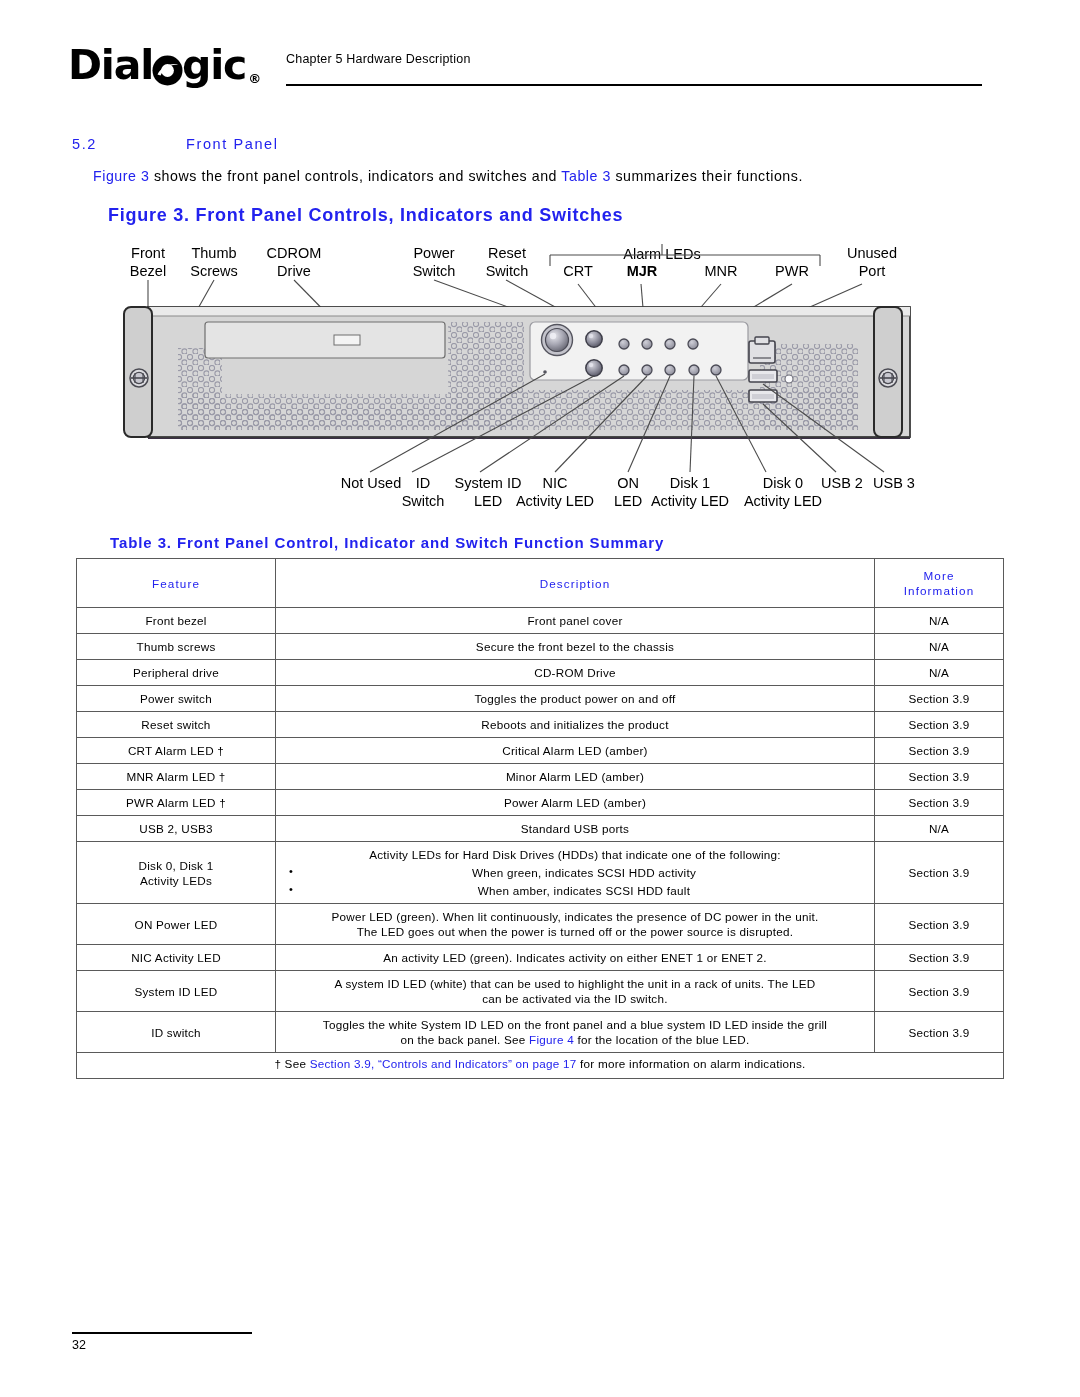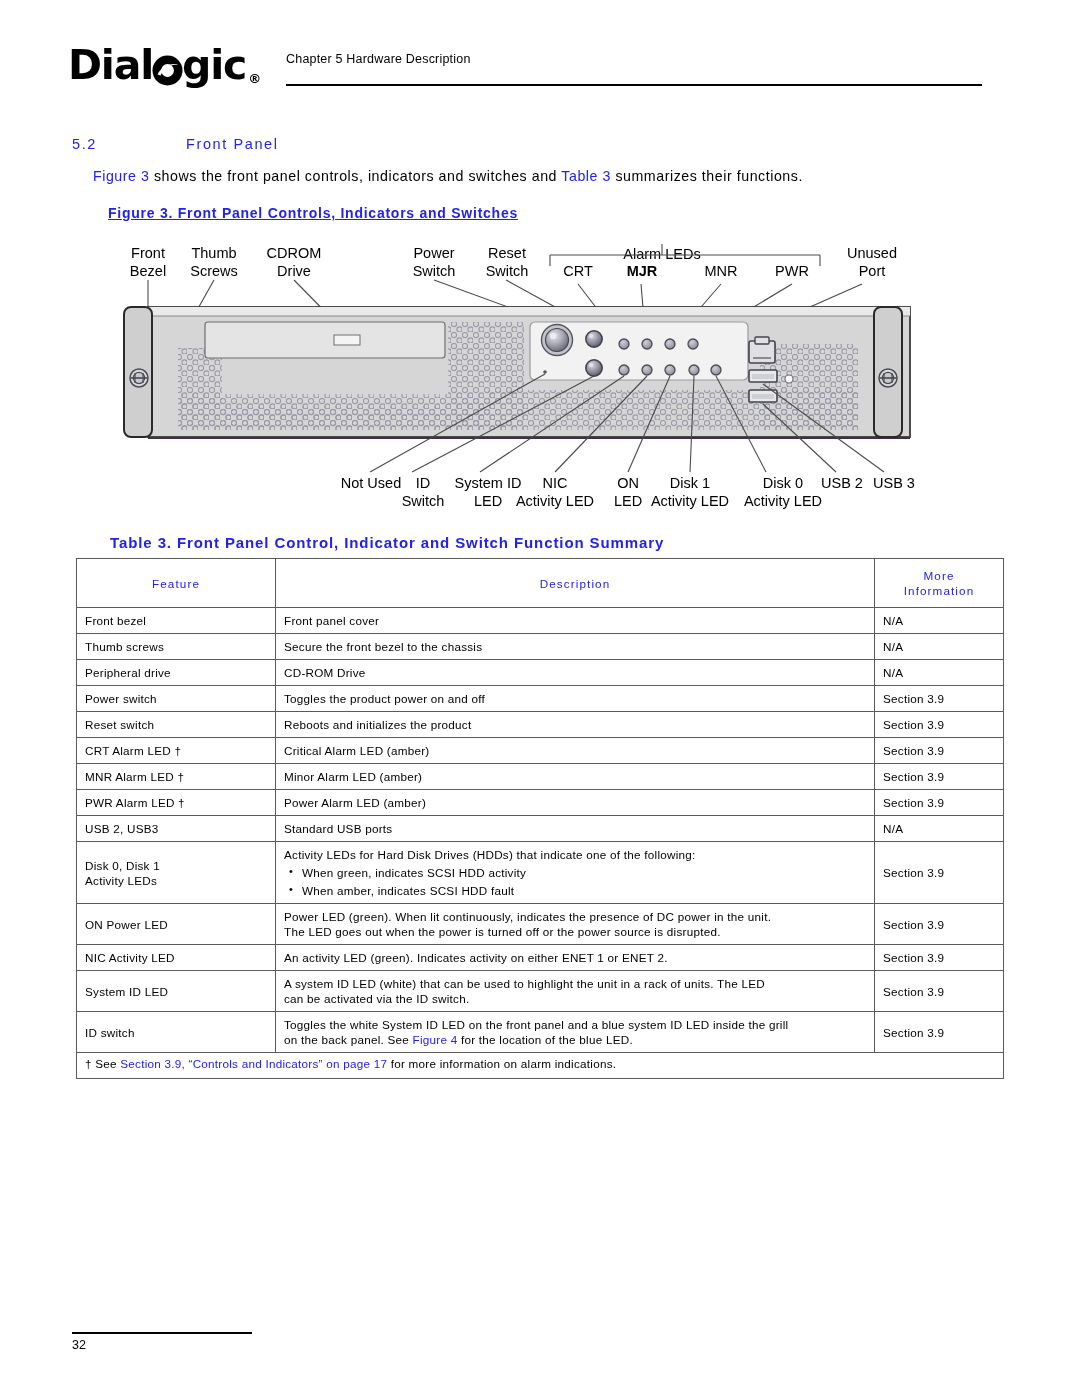--- a/index.html
+++ b/index.html
@@ -86,25 +86,24 @@
     width: 880px;
     font-size: 14.2px;
     letter-spacing: 0.55px;
     color: #000;
   }
   .lnk { color: #2222EE; }
 
   #fig-caption {
     position: absolute;
     left: 108px; top: 205px;
-    font-size: 14px;
+    font-size: 18px;
     font-weight: bold;
     color: #2222EE;
     letter-spacing: 0.75px;
-    text-decoration: underline;
   }
 
   
   #figure {
     position: absolute;
     left: 0; top: 222px;
     width: 1080px; height: 305px;
   }
   #figure svg { display: block; }
 
@@ -134,21 +133,21 @@
     width: 876px;
     border-collapse: collapse;
     table-layout: fixed;
   }
   #tbl td, #tbl th {
     border: 1px solid #5a5a5a;
     padding: 5px 8px 5px 8px;
     font-size: 11.7px;
     color: #000;
     vertical-align: middle;
-    text-align: left;
+    text-align: center;
     font-weight: normal;
     letter-spacing: 0.25px;
     line-height: 15px;
   }
   #tbl thead th {
     text-align: center;
     color: #2222EE;
     letter-spacing: 1.1px;
     padding-top: 9px;
     padding-bottom: 9px;

